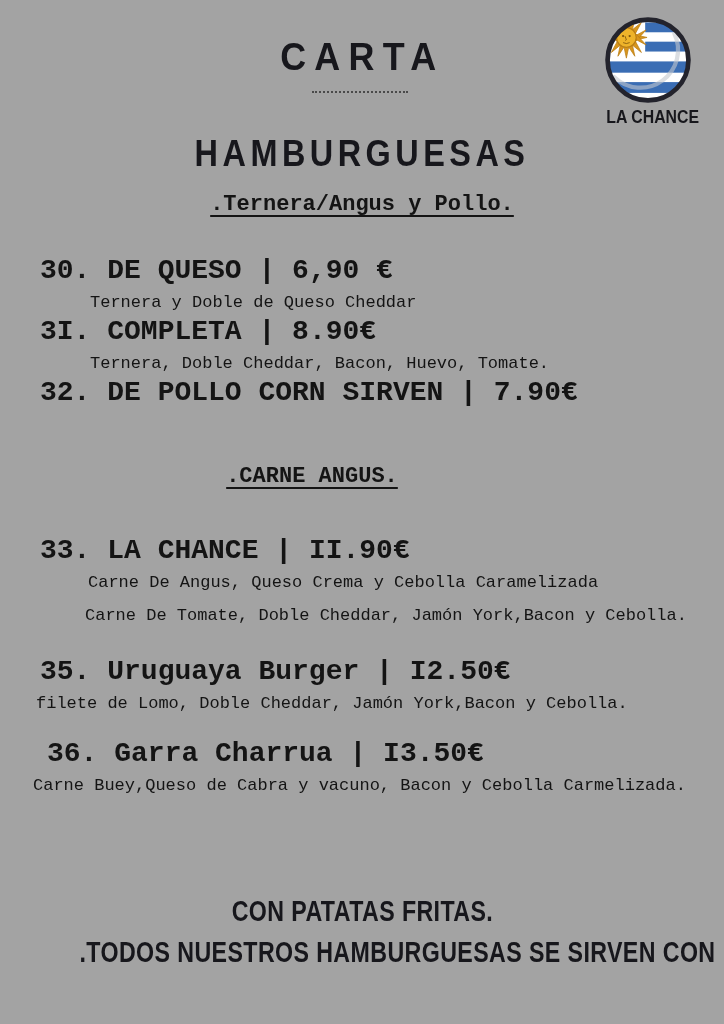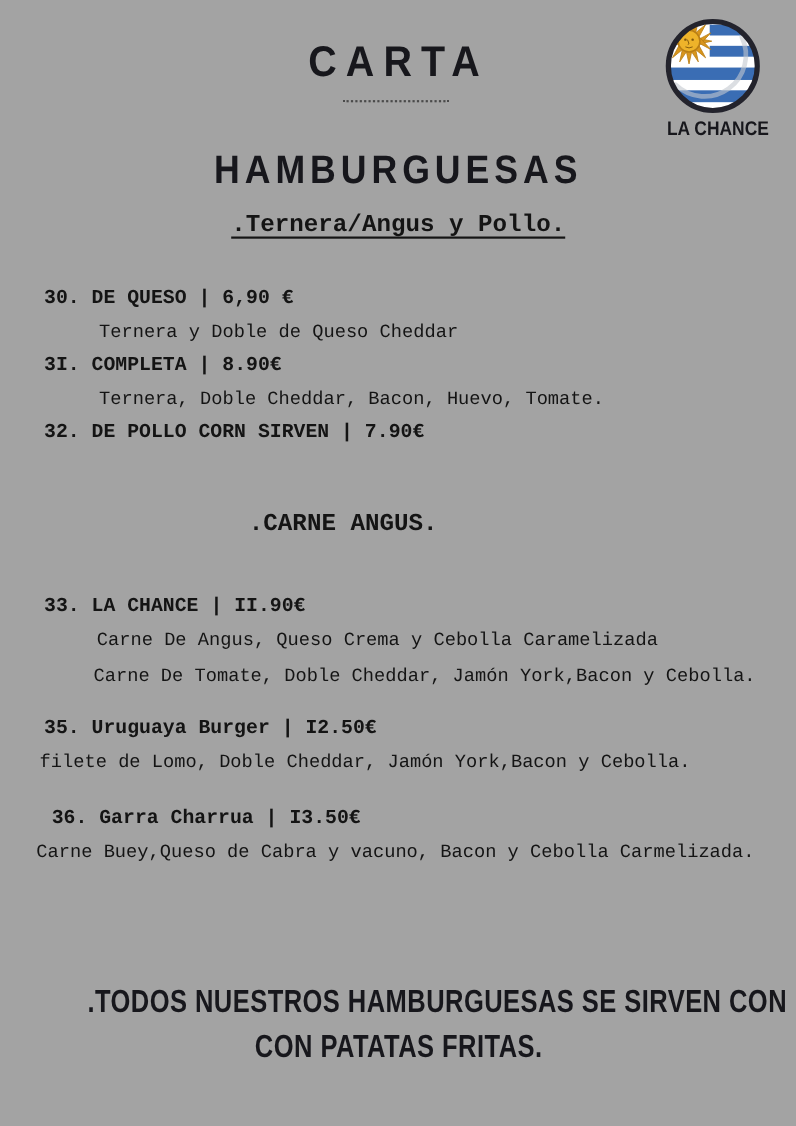--- a/index.html
+++ b/index.html
@@ -37,35 +37,35 @@
   }
   .menu-heading span { display:inline-block; transform:scaleX(.9); transform-origin:center; }
   .menu-subheading {
     position:absolute; top:192px; left:0; width:100%; text-align:center;
     font-size:22px; font-weight:bold;
     text-decoration:underline; text-decoration-thickness:2px; text-underline-offset:5px;
   }
   .sec2-heading {
     position:absolute; top:464px; left:0; width:624px; text-align:center;
     font-size:22px; font-weight:bold;
-    text-decoration-thickness:2px; text-underline-offset:5px;
+    text-decoration:underline; text-decoration-thickness:2px; text-underline-offset:5px;
   }
 
   
   .sec { position:absolute; left:40px; right:0; }
   .sec1 { top:256px; }
   .sec2 { top:536px; }
-  .item-title { font-size:18px; line-height:30px; font-weight:bold; white-space:nowrap; }
+  .item-title { font-size:28px; line-height:30px; font-weight:bold; white-space:nowrap; }
   .item-desc  { font-size:17px; line-height:23px; margin-top:5px; white-space:nowrap; }
 
   .sec1 .item + .item { margin-top:3px; }
   .sec1 .item-desc { padding-left:50px; }
 
   .sec2 .item:nth-child(2) { margin-top:10px; }
-  .sec2 .item:nth-child(3) { margin-top:20px; }
+  .sec2 .item:nth-child(3) { margin-top:30px; }
   .sec2 .item:nth-child(4) { margin-top:24px; }
   .sec2 .item:nth-child(1) .item-desc { padding-left:48px; }
   .sec2 .item:nth-child(2) .item-desc { padding-left:45px; }
   .sec2 .item:nth-child(3) .item-desc { margin-left:-4px; }
   .sec2 .item:nth-child(4) .item-title { padding-left:7px; }
   .sec2 .item:nth-child(4) .item-desc { margin-left:-7px; }
 
   
   .footer {
     position:absolute; top:891px; left:0; width:100%; text-align:center;
@@ -161,17 +161,17 @@
       <div class="item-title"><span>35.</span> <span>Uruguaya Burger</span> <span>|</span> <span>I2.50€</span></div>
       <div class="item-desc">filete de Lomo, Doble Cheddar, Jamón York,Bacon y Cebolla.</div>
     </div>
     <div class="item">
       <div class="item-title"><span>36.</span> <span>Garra Charrua</span> <span>|</span> <span>I3.50€</span></div>
       <div class="item-desc">Carne Buey,Queso de Cabra y vacuno, Bacon y Cebolla Carmelizada.</div>
     </div>
   </div>
 
   <div class="footer">
+    <div><span>CON PATATAS FRITAS.</span></div>
     <div><span>.TODOS NUESTROS HAMBURGUESAS SE SIRVEN CON</span></div>
-    <div><span>CON PATATAS FRITAS.</span></div>
   </div>
 
 </div>
 
 </body></html>

